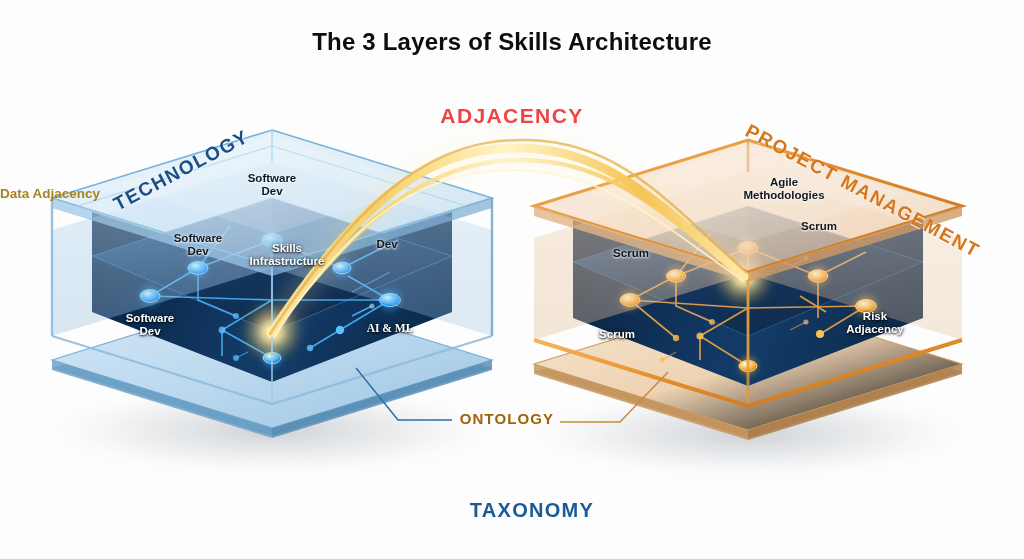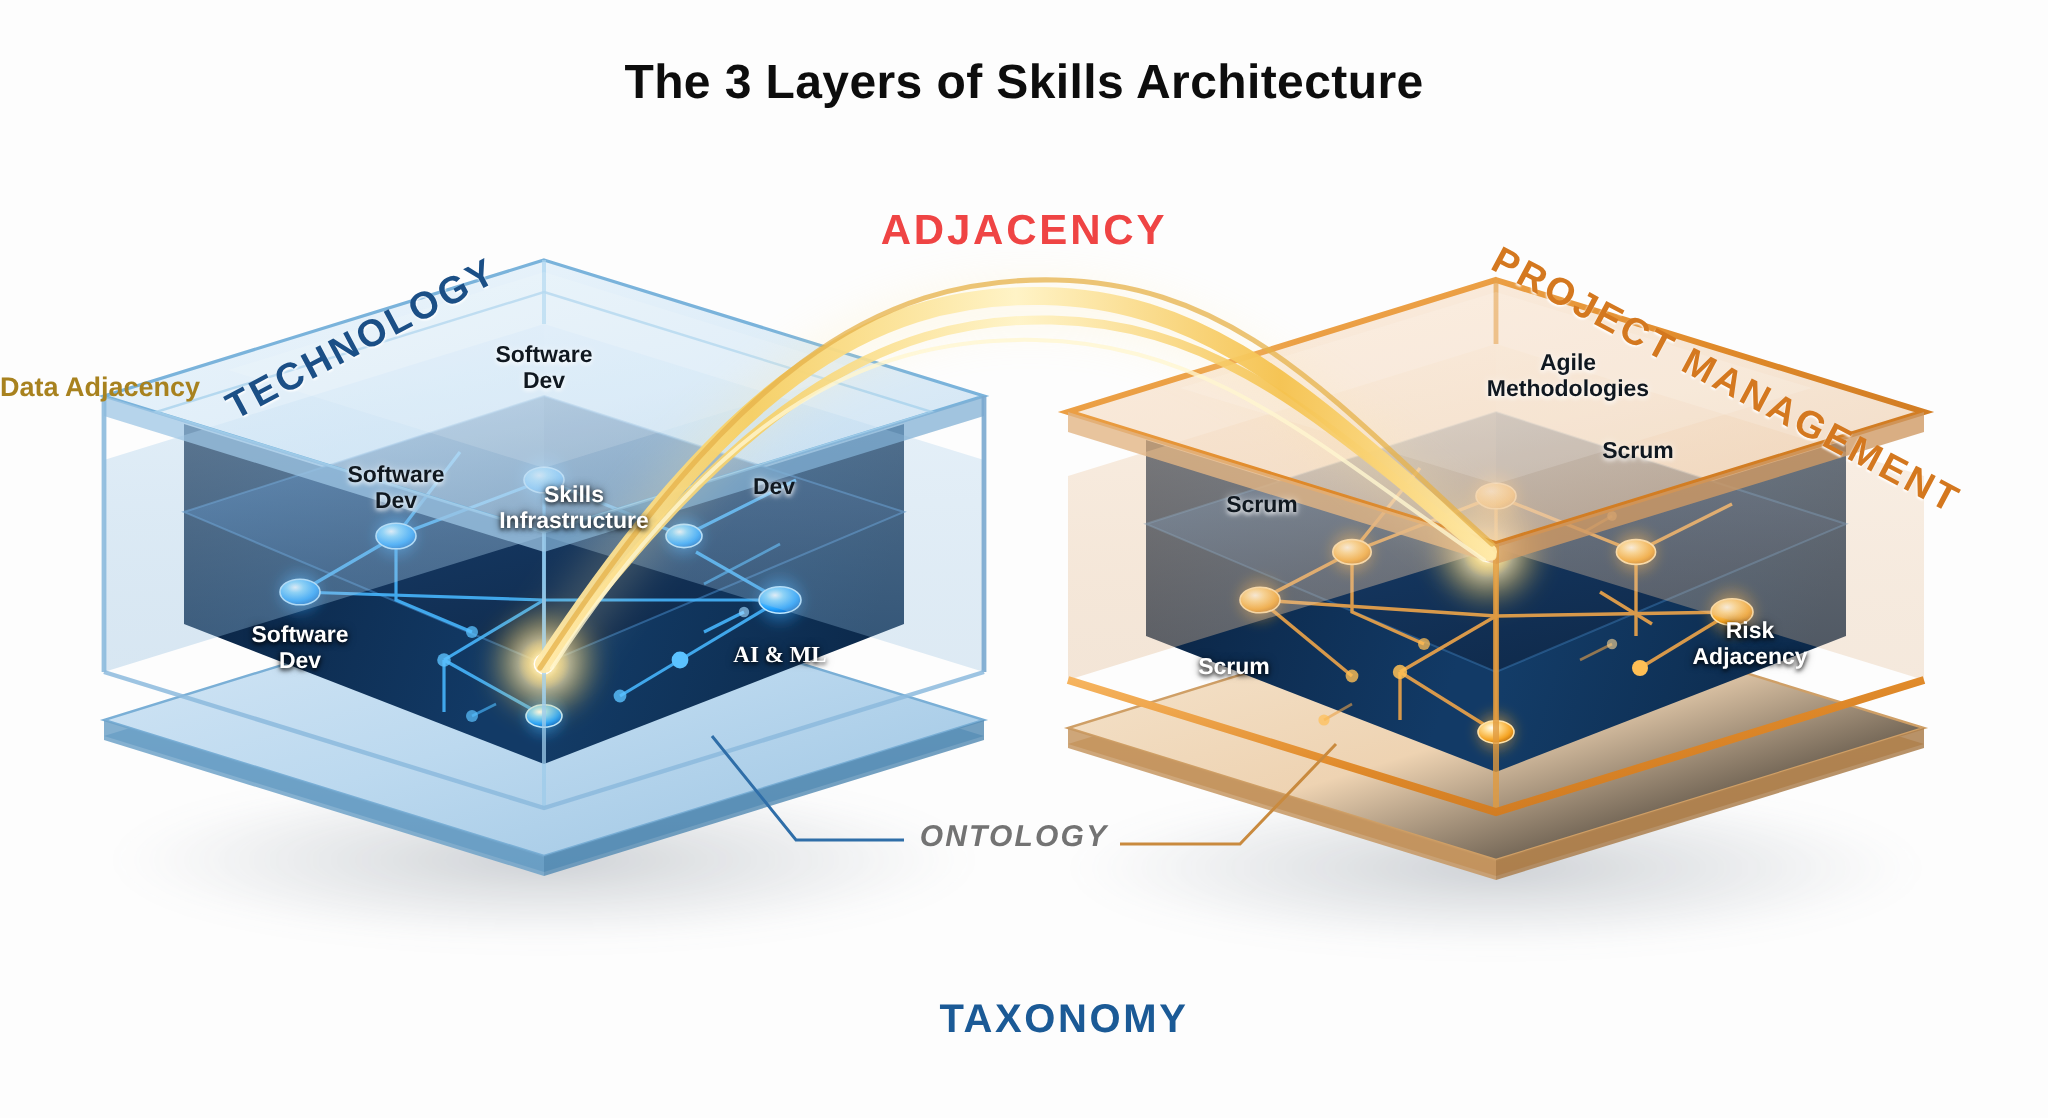--- a/index.html
+++ b/index.html
@@ -22,21 +22,21 @@
     text-shadow:0 1px 2px rgba(0,0,0,.85),0 0 4px rgba(0,0,0,.6);}
   .node-label.dark{color:#101820;text-shadow:0 1px 2px rgba(255,255,255,.85),0 0 4px rgba(255,255,255,.7);}
 
   .layer-tech{font-size:19px;font-weight:bold;color:#1b4f86;letter-spacing:1.6px;
      transform:rotate(-28deg);transform-origin:left top;
      text-shadow:0 1px 1px rgba(255,255,255,.9);}
   .layer-pm{font-size:19px;font-weight:bold;color:#d4781f;letter-spacing:1.6px;
      transform:rotate(28deg);transform-origin:left top;
      text-shadow:0 1px 1px rgba(255,255,255,.9);}
   .layer-adj{font-size:21px;font-weight:bold;color:#ef4444;letter-spacing:1.4px;}
-  .layer-onto{font-size:15px;font-weight:bold;color:#737373;letter-spacing:1.1px;font-style:italic;}
+  .layer-onto{font-size:15px;font-weight:bold;color:#a16207;letter-spacing:1.1px;}
   .layer-tax{font-size:20px;font-weight:bold;color:#1b5a96;letter-spacing:1.3px;padding-left:20px;}
   .edge-caption{font-size:13.5px;font-weight:bold;color:#a8821f;}
 </style>
 </head>
 <body>
 
 <div id="stage">
 
   <svg class="scene" viewBox="0 0 1024 559">
     <defs>

